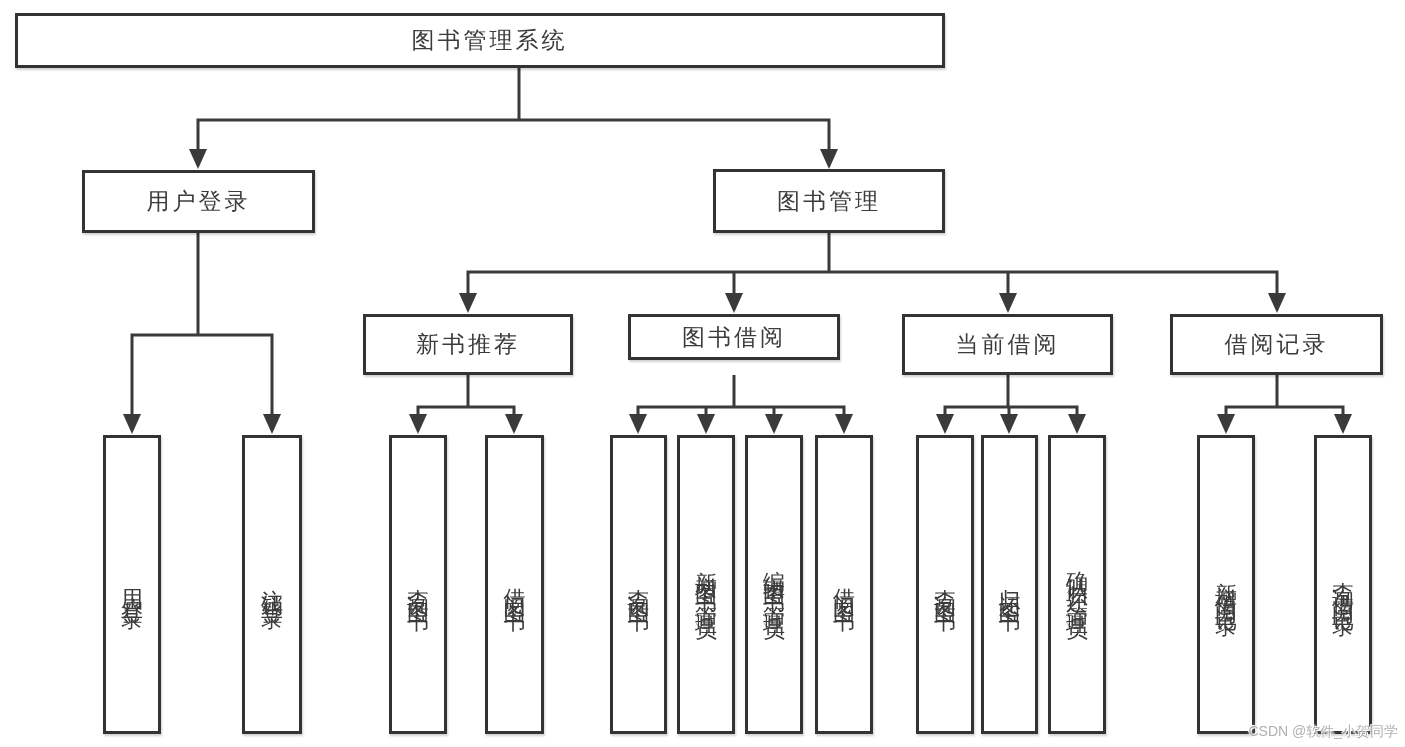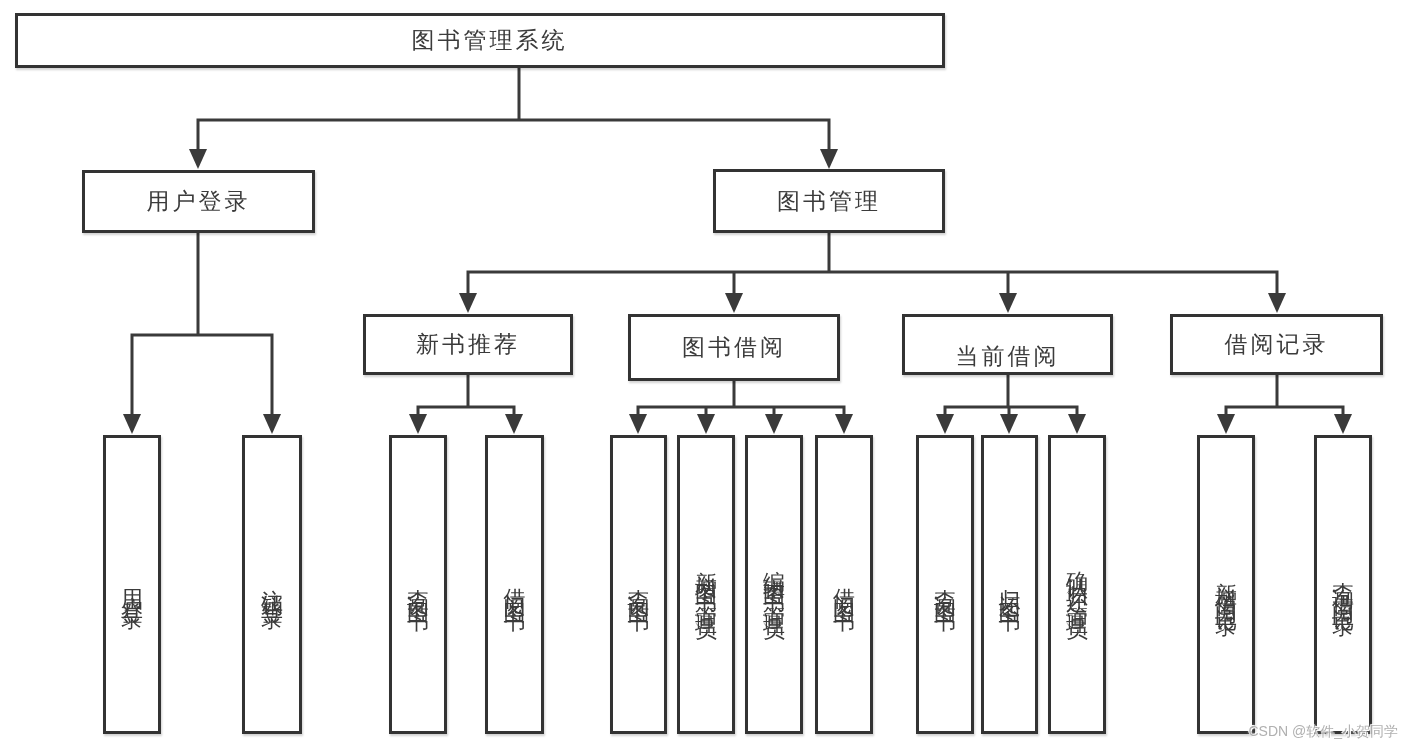--- a/index.html
+++ b/index.html
@@ -107,24 +107,24 @@
   <div class="node" style="left:82px; top:170px; width:233px; height:63px;">
     <span class="hlabel">用户登录</span>
   </div>
   <div class="node" style="left:713px; top:169px; width:232px; height:64px;">
     <span class="hlabel">图书管理</span>
   </div>
 
   <div class="node" style="left:363px; top:314px; width:210px; height:61px;">
     <span class="hlabel">新书推荐</span>
   </div>
-  <div class="node" style="left:628px; top:314px; width:212px; height:67px;">
+  <div class="node" style="left:628px; top:314px; width:212px; height:46px;">
     <span class="hlabel">图书借阅</span>
   </div>
-  <div class="node" style="left:902px; top:314px; width:211px; height:61px;align-items:flex-end;">
+  <div class="node" style="left:902px; top:314px; width:211px; height:61px;">
     <span class="hlabel">当前借阅</span>
   </div>
   <div class="node" style="left:1170px; top:314px; width:213px; height:61px;text-align:right;">
     <span class="hlabel">借阅记录</span>
   </div>
 
   <div class="node" style="left:103px; top:435px; width:58px; height:299px;">
     <span class="vlabel">用户登录</span>
   </div>
   <div class="node" style="left:242px; top:435px; width:60px; height:299px;">

